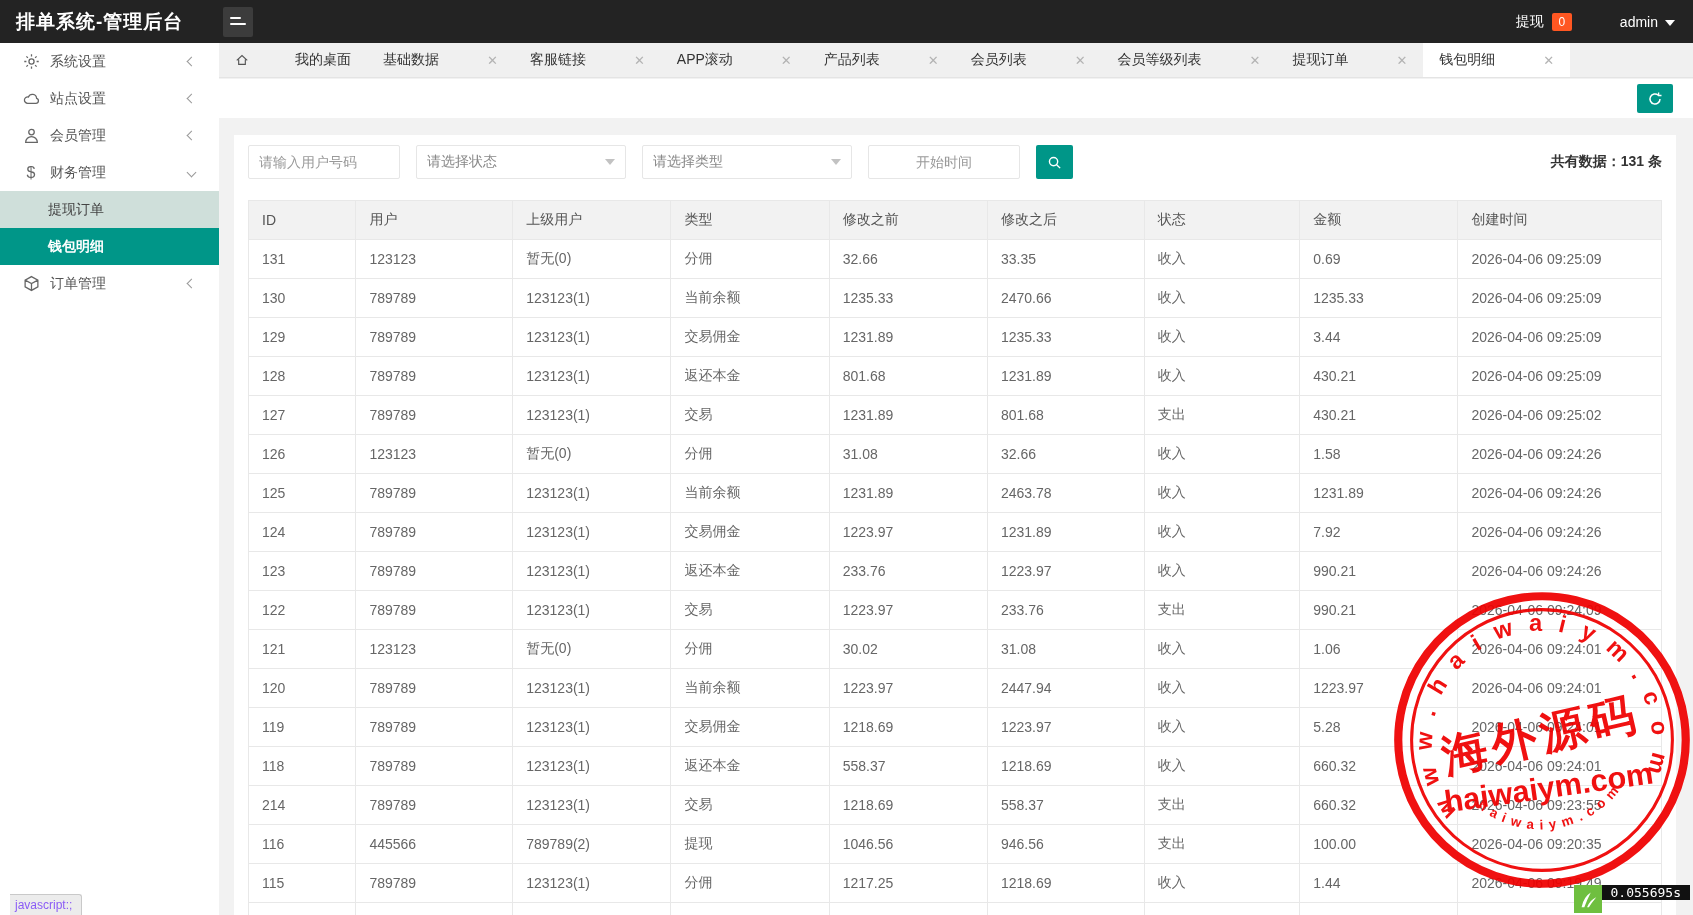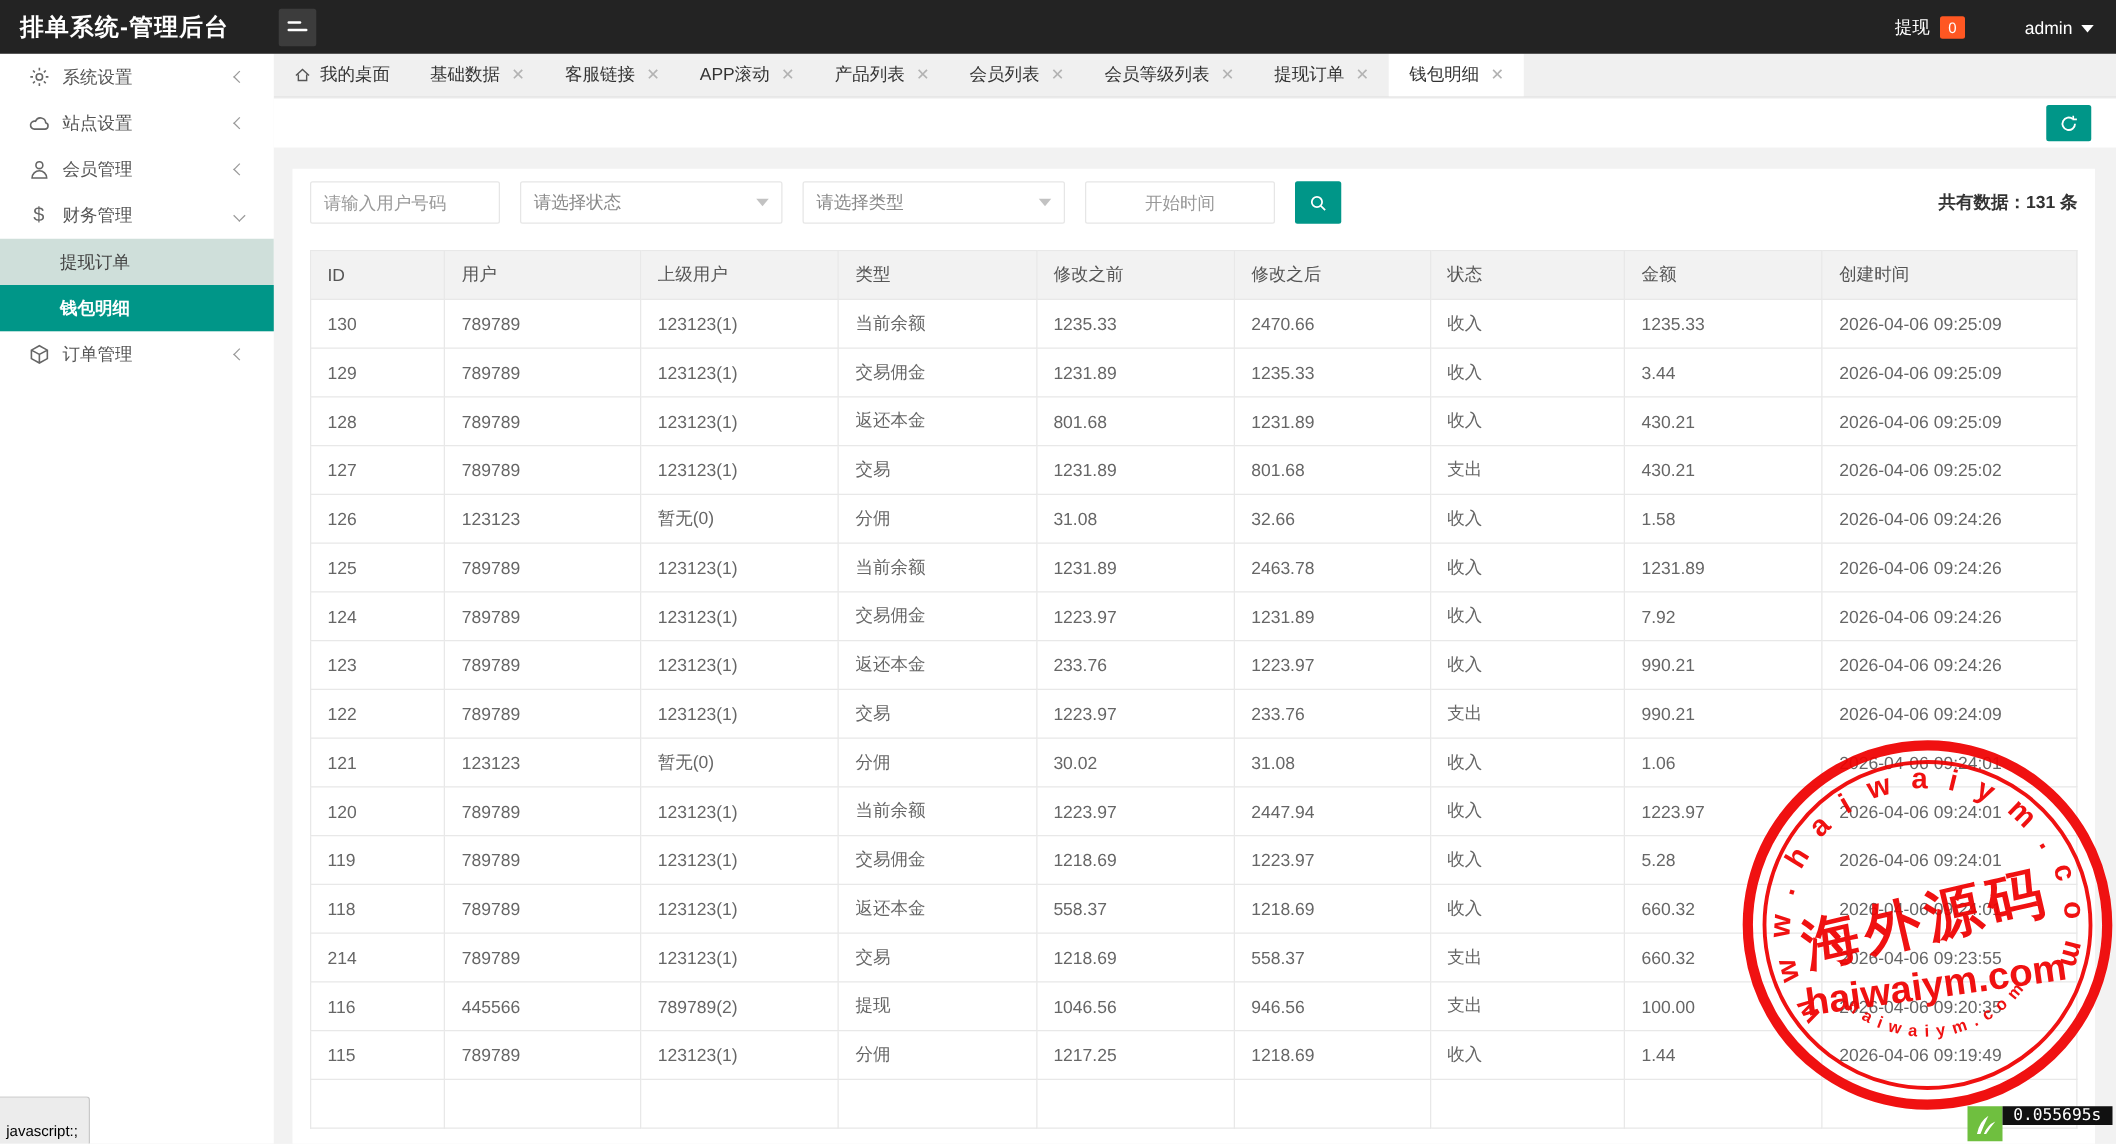--- a/index.html
+++ b/index.html
@@ -34,21 +34,21 @@
   .chev.down { transform:rotate(45deg); }
   .submenu { background:#cfdfda; }
   .submenu-item { height:37px; display:flex; align-items:center; padding-left:48px; font-size:14px;
     color:#444; cursor:pointer; }
   .submenu-item.active { background:#009688; color:#fff; font-weight:bold; }
 
   
   .tabstrip { position:absolute; left:219px; top:43px; right:0; height:35px; background:#f0f0f0;
     display:flex; align-items:stretch; border-bottom:1px solid #e4e4e4; z-index:10; }
   .tab { display:inline-flex; align-items:center; padding:0 16px; font-size:14px; color:#333;
-    cursor:pointer; white-space:nowrap; }
+    cursor:pointer; white-space:nowrap;gap:39px; }
   .tab .close { color:#b3b3b3; font-size:13px; margin-left:9px; cursor:pointer; }
   .tab.active { background:#fff; }
   .home-ic { margin-right:7px; display:inline-flex; }
 
   
   .toolbar { position:absolute; left:219px; top:79px; right:0; height:39px; background:#fff; z-index:5; }
   .btn-refresh { position:absolute; right:20px; top:5px; width:36px; height:29px; background:#009688;
     border:none; border-radius:2px; cursor:pointer; display:flex; align-items:center; justify-content:center; }
 
   
@@ -76,23 +76,23 @@
     background:#fff; white-space:nowrap; overflow:hidden; }
   .grid col.c0{width:7.6%}.grid col.c1{width:11.1%}.grid col.c2{width:11.2%}.grid col.c3{width:11.2%}
   .grid col.c4{width:11.2%}.grid col.c5{width:11.1%}.grid col.c6{width:11.0%}.grid col.c7{width:11.2%}
   .grid col.c8{width:14.4%}
 
   
   .stamp { position:absolute; left:1388px; top:586px; width:308px; height:308px; z-index:60;
     opacity:.93; pointer-events:none; transform:rotate(-8deg); }
 
   
-  .link-hint { position:absolute; left:0; bottom:0; background:#ececec; border:1px solid #c9c9c9;
-    border-left:none; border-bottom:none; border-top-right-radius:3px; font-size:12px; color:#000000;
-    padding:20px 9px 3px 5px; z-index:70; }
+  .link-hint { position:absolute; left:10px; bottom:0; background:#ececec; border:1px solid #c9c9c9;
+    border-left:none; border-bottom:none; border-top-right-radius:3px; font-size:12px; color:#8b5cf6;
+    padding:3px 9px 3px 5px; z-index:70; }
   .trace { position:absolute; right:3px; bottom:2px; display:flex; align-items:flex-start; z-index:70; height:28px; }
   .trace .leaf { width:28px; height:28px; background:#6fbf3f; display:flex; align-items:center; justify-content:center; }
   .trace .time { background:#111; color:#fff; font-size:13px; display:flex; align-items:center;
     padding:0 9px; font-family:"DejaVu Sans Mono","Liberation Mono",monospace; }
 </style>
 </head>
 <body>
 
 <div class="topbar">
   <div class="title">排单系统-管理后台</div>
@@ -265,20 +265,31 @@
         <th>类型</th>
         <th>修改之前</th>
         <th>修改之后</th>
         <th>状态</th>
         <th>金额</th>
         <th>创建时间</th>
       </tr>
     </thead>
     <tbody>
         <tr>
+          <td>131</td>
+          <td>123123</td>
+          <td>暂无(0)</td>
+          <td>分佣</td>
+          <td>32.66</td>
+          <td>33.35</td>
+          <td>收入</td>
+          <td>0.69</td>
+          <td>2026-04-06 09:25:09</td>
+        </tr>
+        <tr>
           <td>130</td>
           <td>789789</td>
           <td>123123(1)</td>
           <td>当前余额</td>
           <td>1235.33</td>
           <td>2470.66</td>
           <td>收入</td>
           <td>1235.33</td>
           <td>2026-04-06 09:25:09</td>
         </tr>

